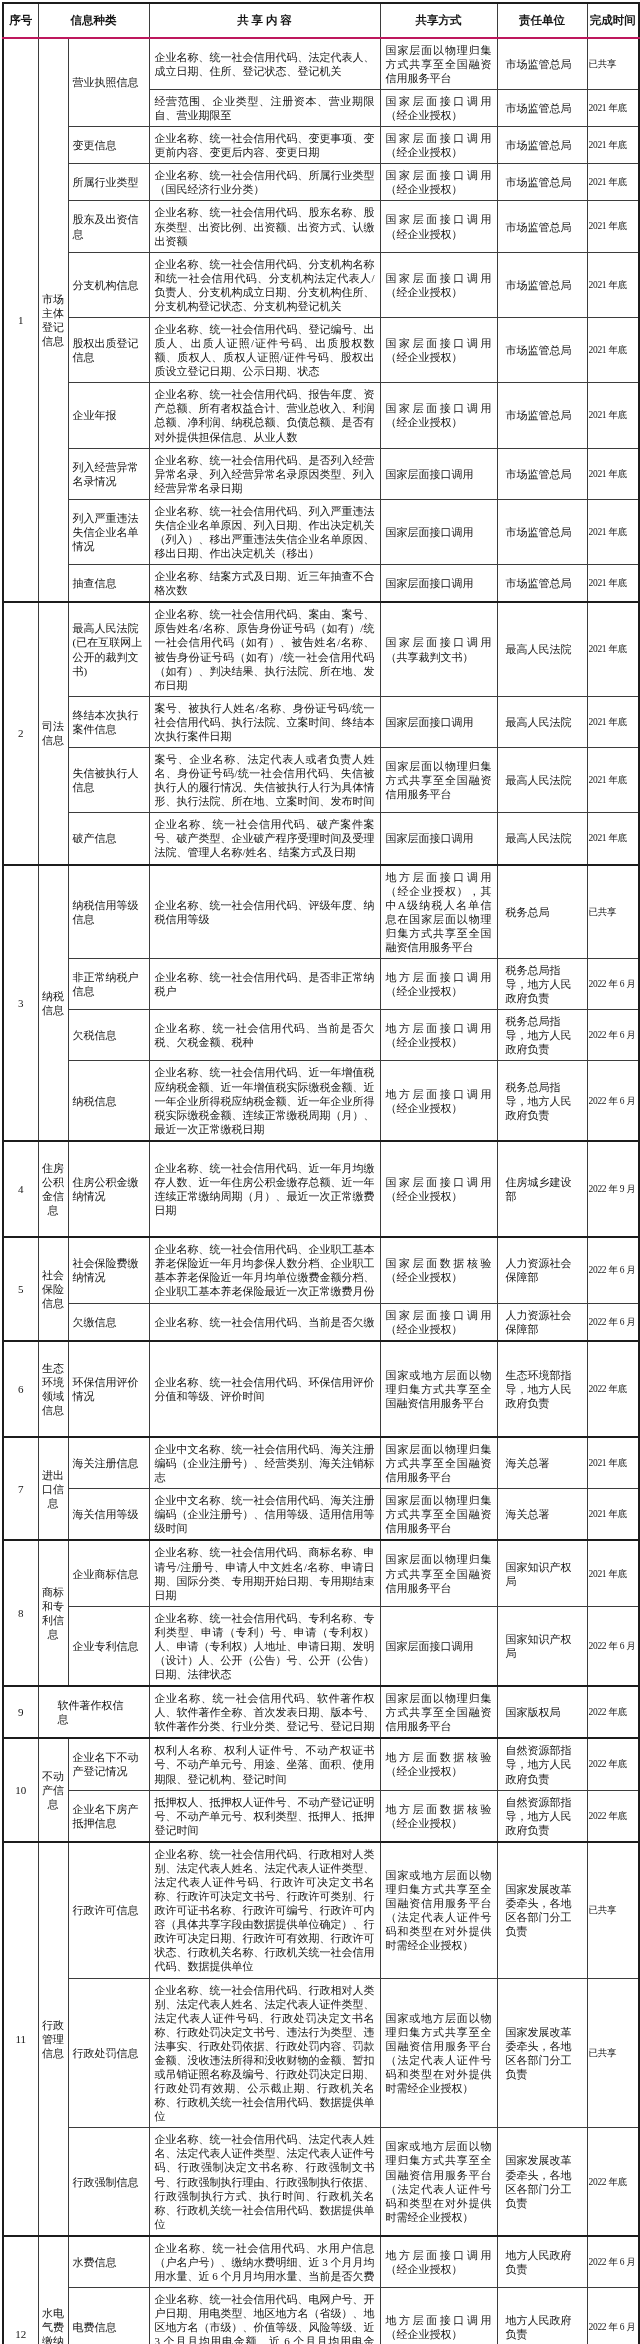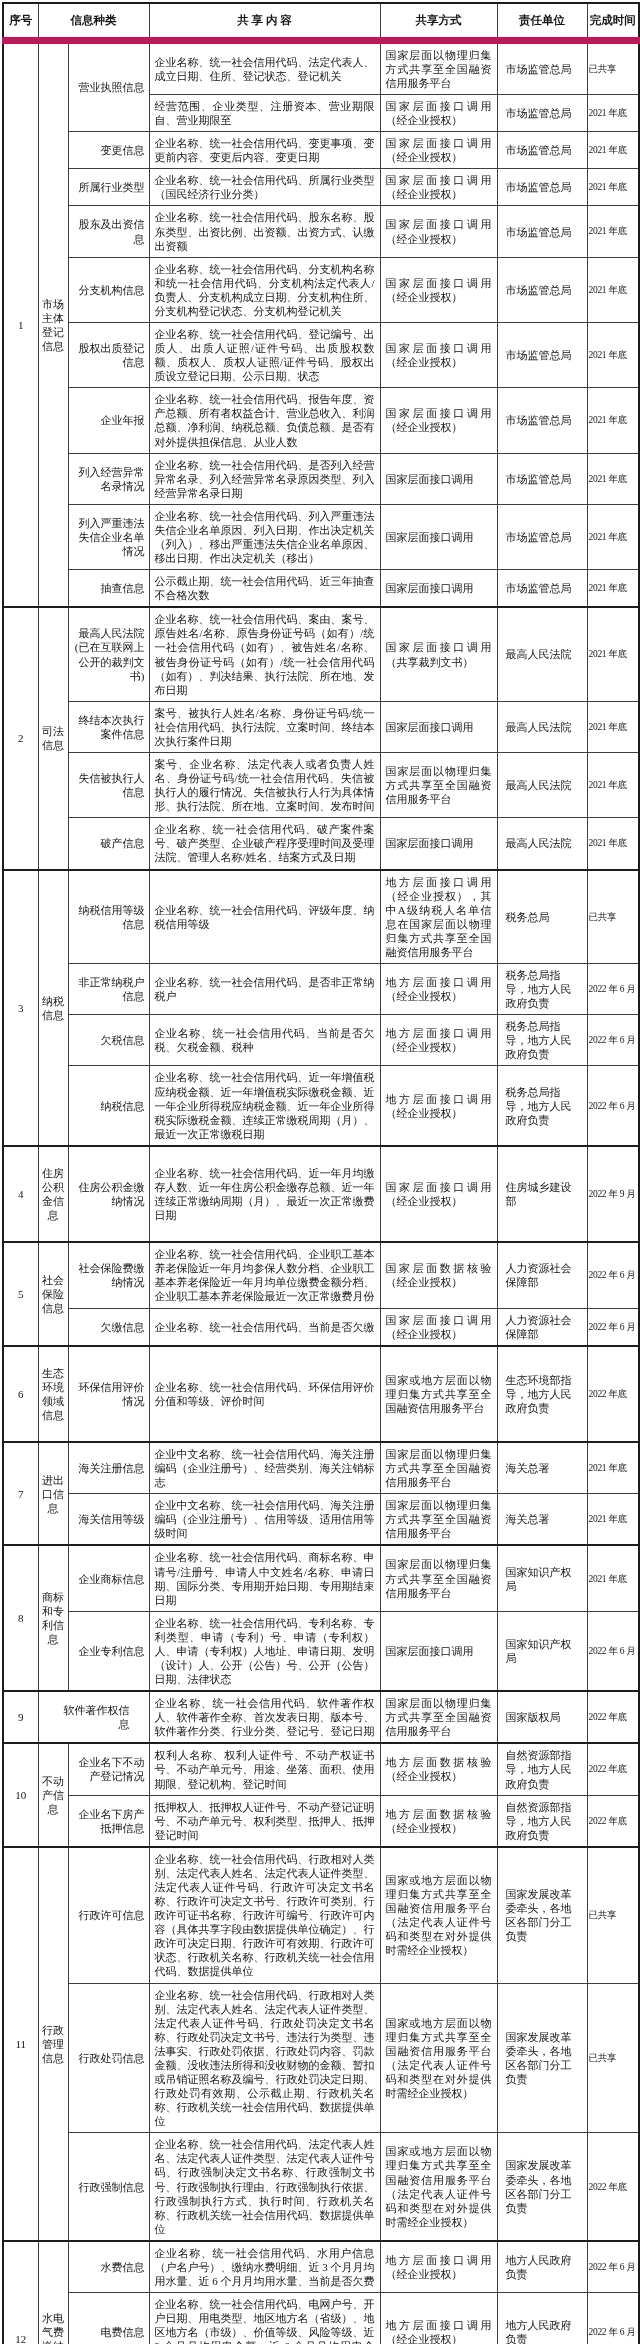--- a/index.html
+++ b/index.html
@@ -23,26 +23,26 @@
     vertical-align:middle;
     padding:4px 5px;
     box-sizing:border-box;
     word-break:break-all;
   }
   thead th {
     font-weight:bold;
     text-align:center;
     font-size:11.5px;
     padding:9px 2px;
-    border-bottom:7px solid #be185d;
+    border-bottom:2px solid #be185d;
   }
   tr.gfirst td { border-top:2px solid #1c1c1c; }
   td.num   { text-align:center; padding:2px 1px; }
   td.glabel{ text-align:center; padding:19px 2px; }
-  td.cat   { text-align:right; padding:4px 4px; }
+  td.cat   { text-align:left; padding:4px 4px; }
   td.cat.merged { padding:4px 19px; }
   td.content, td.method { text-align:justify; }
   td.unit  { text-align:left; padding:4px 8px; }
   td.time  { text-align:left; font-size:9.5px; padding:2px 1px; letter-spacing:-0.3px; }
 </style>
 </head>
 <body>
 
 <div class="page">
   <table class="share-table">
@@ -132,21 +132,21 @@
         </tr>
         <tr>
           <td class="cat" rowspan="1">列入严重违法失信企业名单情况</td>
           <td class="content">企业名称、统一社会信用代码、列入严重违法失信企业名单原因、列入日期、作出决定机关（列入）、移出严重违法失信企业名单原因、移出日期、作出决定机关（移出）</td>
           <td class="method">国家层面接口调用</td>
           <td class="unit">市场监管总局</td>
           <td class="time">2021 年底</td>
         </tr>
         <tr>
           <td class="cat" rowspan="1">抽查信息</td>
-          <td class="content">公示截止期、统一社会信用代码、近三年抽查不合格次数</td>
+          <td class="content">企业名称、结案方式及日期、近三年抽查不合格次数</td>
           <td class="method">国家层面接口调用</td>
           <td class="unit">市场监管总局</td>
           <td class="time">2021 年底</td>
         </tr>
         <tr class="gfirst">
           <td class="num" rowspan="4">2</td>
           <td class="glabel" rowspan="4">司法信息</td>
           <td class="cat" rowspan="1">最高人民法院(已在互联网上公开的裁判文书)</td>
           <td class="content">企业名称、统一社会信用代码、案由、案号、原告姓名/名称、原告身份证号码（如有）/统一社会信用代码（如有）、被告姓名/名称、被告身份证号码（如有）/统一社会信用代码（如有）、判决结果、执行法院、所在地、发布日期</td>
           <td class="method">国家层面接口调用（共享裁判文书）</td>

